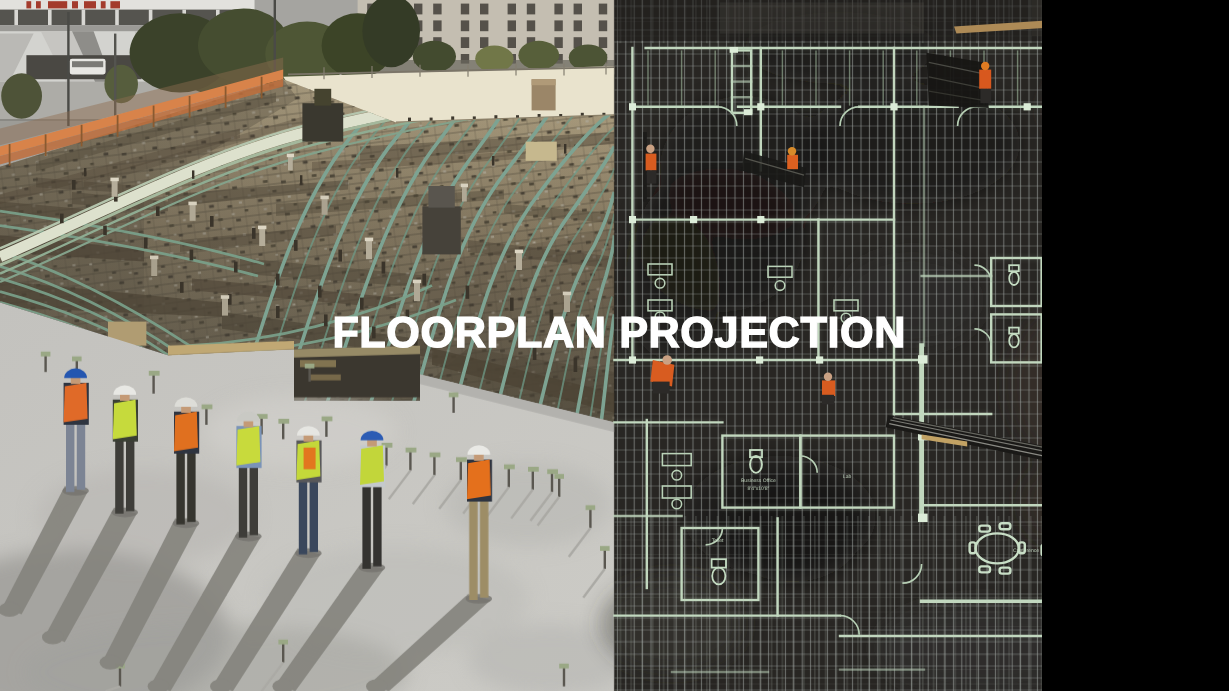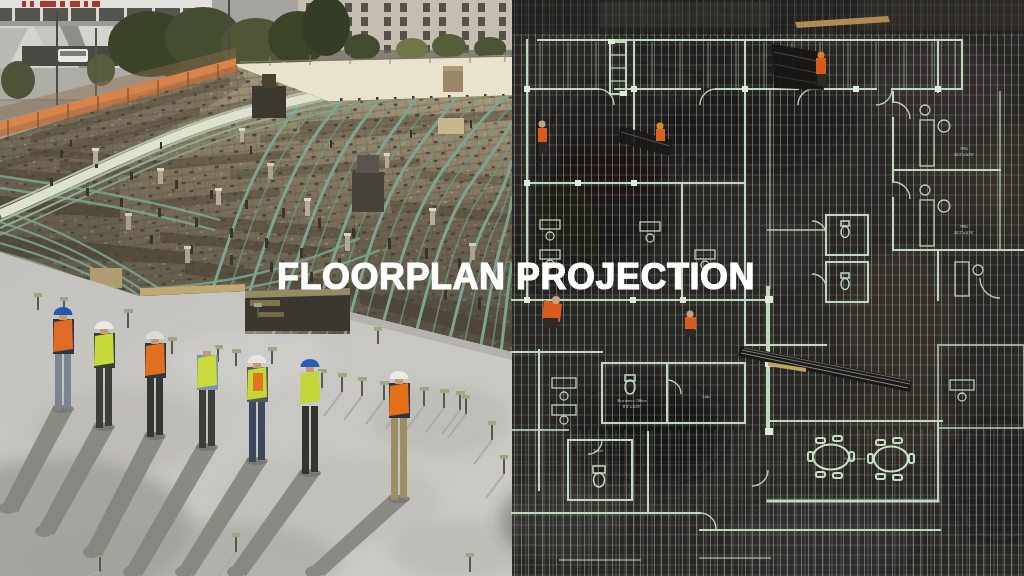--- a/index.html
+++ b/index.html
@@ -1,16 +1,16 @@
 <!DOCTYPE html>
 <html><head>
 <meta charset="utf-8">
 <style>
   html,body{margin:0;padding:0;background:#000;}
-  #stage{position:relative;width:1024px;height:576px;overflow:hidden;font-family:"Liberation Sans",sans-serif;}
+  #stage{position:relative;width:868px;height:576px;overflow:hidden;font-family:"Liberation Sans",sans-serif;}
   #title{position:absolute;left:4px;top:256px;width:1024px;text-align:center;color:#fff;
          font-weight:bold;font-size:36px;letter-spacing:0.5px;-webkit-text-stroke:1.1px #fff;z-index:30;}
 </style>
 </head>
 <body>
 <div id="stage">
 <svg width="1024" height="576" viewBox="0 0 1024 576" style="position:absolute;left:0;top:0">
 <defs>
   <linearGradient id="deckGrad" x1="0" y1="0" x2="0" y2="1">
     <stop offset="0" stop-color="#b9aa89"></stop>

